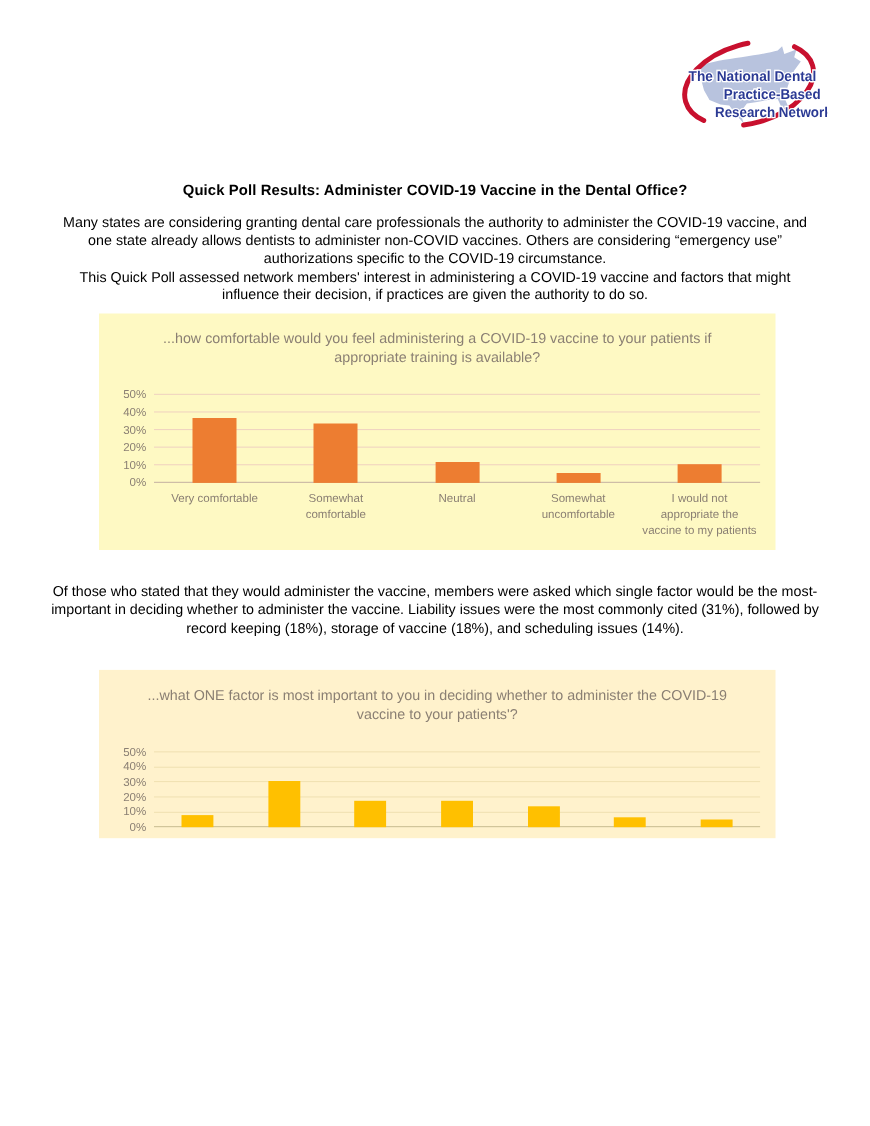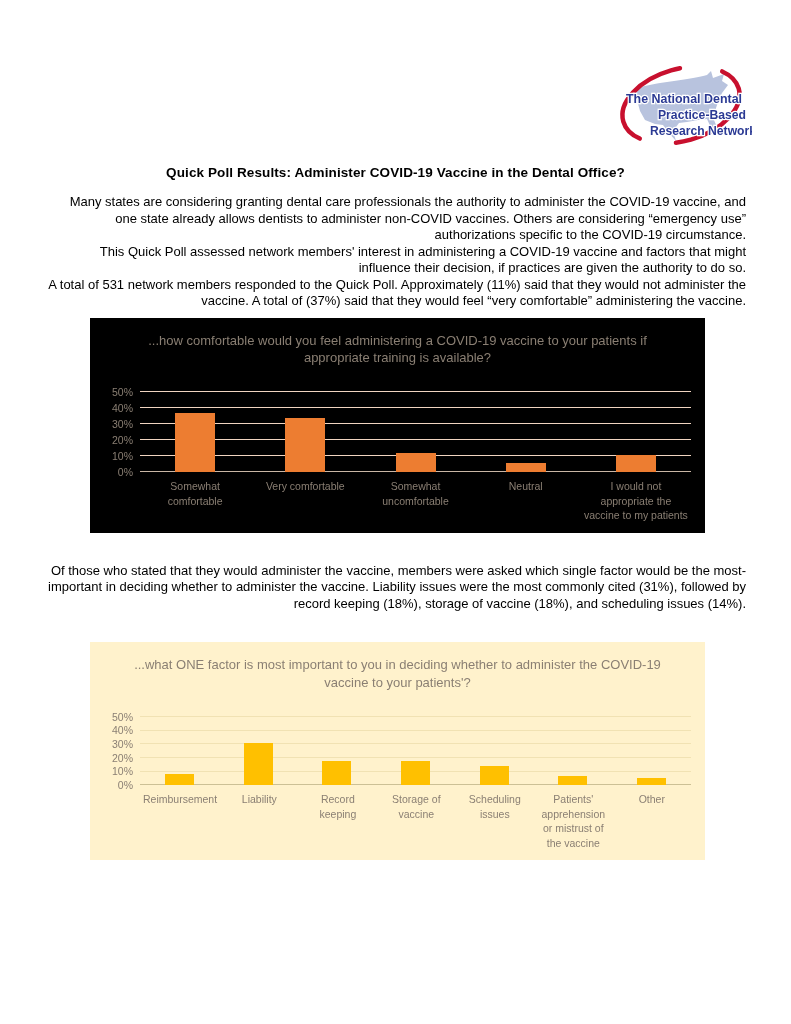--- a/index.html
+++ b/index.html
@@ -2,26 +2,26 @@
 <html><head>
 <meta charset="utf-8">
 <style>
   html,body{margin:0;padding:0;background:#e8e8e8;}
   .page{
     width:791px;height:1024px;background:#ffffff;position:relative;
     font-family:"Liberation Sans",sans-serif;color:#000;overflow:hidden;
     margin:0 auto;
   }
   .content{padding:0 45px;}
-  .logo{position:absolute;left:614px;top:53px;width:138px;height:108px;}
+  .logo{position:absolute;left:614px;top:24px;width:138px;height:108px;}
   .doc-title{
     margin:165px 0 0 0;text-align:center;font-size:13.5px;font-weight:bold;
     letter-spacing:.1px;
   }
-  .para{font-size:13px;line-height:16.5px;margin:14px 0 0 0;text-align:right;}
+  .para{font-size:13px;line-height:16.5px;margin:14px 0 0 0;text-align:center;}
   .para+.para{margin-top:0;}
   
   .chart{
     width:587px;margin:8px 0 0 45px;padding:12px 14px 10px 14px;
     box-sizing:content-box;
   }
   .chart2{margin-top:30px;}
   .chart-title{
     text-align:center;font-size:13px;line-height:1.38;color:#8a7f73;
     margin:2px 26px 12px 26px;
@@ -69,23 +69,22 @@
       <text x="44" y="66" textLength="88" lengthAdjust="spacingAndGlyphs" font-family="Liberation Sans, sans-serif" font-size="13" font-weight="bold" fill="#2b3a94" stroke="#ffffff" stroke-width="2.5" paint-order="stroke">Practice-Based</text>
       <text x="36" y="82" textLength="106" lengthAdjust="spacingAndGlyphs" font-family="Liberation Sans, sans-serif" font-size="13" font-weight="bold" fill="#2b3a94" stroke="#ffffff" stroke-width="2.5" paint-order="stroke">Research Network</text>
     </svg>
   </div>
 
   <div class="content">
     <h1 class="doc-title">Quick Poll Results:  Administer COVID-19 Vaccine in the Dental Office?</h1>
 
     <p class="para">Many states are considering granting dental care professionals the authority to administer the COVID-19 vaccine, and one state already allows dentists to administer non-COVID vaccines.  Others are considering “emergency use” authorizations specific to the COVID-19 circumstance.</p>
     <p class="para">This Quick Poll assessed network members' interest in administering a COVID-19 vaccine and factors that might influence their decision, if practices are given the authority to do so.</p>
-    <p class="para">A total of 531 network members responded to the Quick Poll.  Approximately (11%) said that they would not administer the vaccine.  A total of (37%) said that they would feel “very comfortable” administering the vaccine.</p>
 
-    <div class="chart chart1" style="background: #000000;">
+    <div class="chart chart1" style="background: #fef9c3;">
       <div class="chart-title">...how comfortable would you feel administering a COVID-19 vaccine to your patients if appropriate training is available?</div>
       <div class="plot-wrap">
         <div class="yaxis">
             <div class="ytick" style="bottom: 100%;">50%</div>
             <div class="ytick" style="bottom: 80%;">40%</div>
             <div class="ytick" style="bottom: 60%;">30%</div>
             <div class="ytick" style="bottom: 40%;">20%</div>
             <div class="ytick" style="bottom: 20%;">10%</div>
             <div class="ytick" style="bottom: 0%;">0%</div>
           </div>
@@ -109,24 +108,24 @@
               <div class="slot">
                 <div class="bar" style="height: 12%; background: rgb(237, 125, 49);"></div>
               </div>
               <div class="slot">
                 <div class="bar" style="height: 22%; background: rgb(237, 125, 49);"></div>
               </div>
             </div>
           </div>
       </div>
       <div class="xlabels">
+          <div class="xlabel">Very comfortable</div>
           <div class="xlabel">Somewhat comfortable</div>
-          <div class="xlabel">Very comfortable</div>
+          <div class="xlabel">Neutral</div>
           <div class="xlabel">Somewhat uncomfortable</div>
-          <div class="xlabel">Neutral</div>
           <div class="xlabel">I would not appropriate the vaccine to my patients</div>
         </div>
     </div>
 
     <p class="para" style="margin-top:30px;">Of those who stated that they would administer the vaccine, members were asked which single factor would be the most-important in deciding whether to administer the vaccine.  Liability issues were the most commonly cited (31%), followed by record keeping (18%), storage of vaccine (18%), and scheduling issues (14%).</p>
 
     <div class="chart chart2" style="background: rgb(255, 242, 204);">
       <div class="chart-title">...what ONE factor is most important to you in deciding whether to administer the COVID-19 vaccine to your patients'?</div>
       <div class="plot-wrap">
         <div class="yaxis">
@@ -162,25 +161,16 @@
               </div>
               <div class="slot">
                 <div class="bar" style="height: 14%; background: rgb(255, 192, 0);"></div>
               </div>
               <div class="slot">
                 <div class="bar" style="height: 10%; background: rgb(255, 192, 0);"></div>
               </div>
             </div>
           </div>
       </div>
-      <div class="xlabels">
-          <div class="xlabel">Reimbursement</div>
-          <div class="xlabel">Liability</div>
-          <div class="xlabel">Record keeping</div>
-          <div class="xlabel">Storage of vaccine</div>
-          <div class="xlabel">Scheduling issues</div>
-          <div class="xlabel">Patients' apprehension or mistrust of the vaccine</div>
-          <div class="xlabel">Other</div>
-        </div>
     </div>
   </div>
 
 </div>
 
 </body></html>

